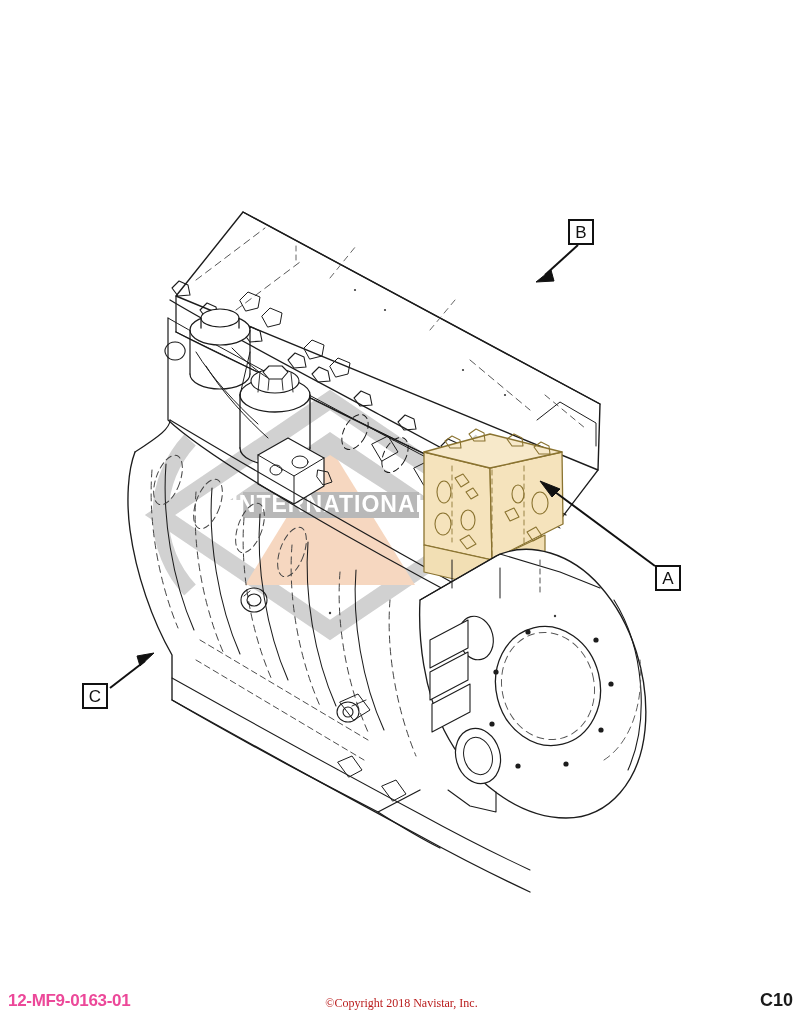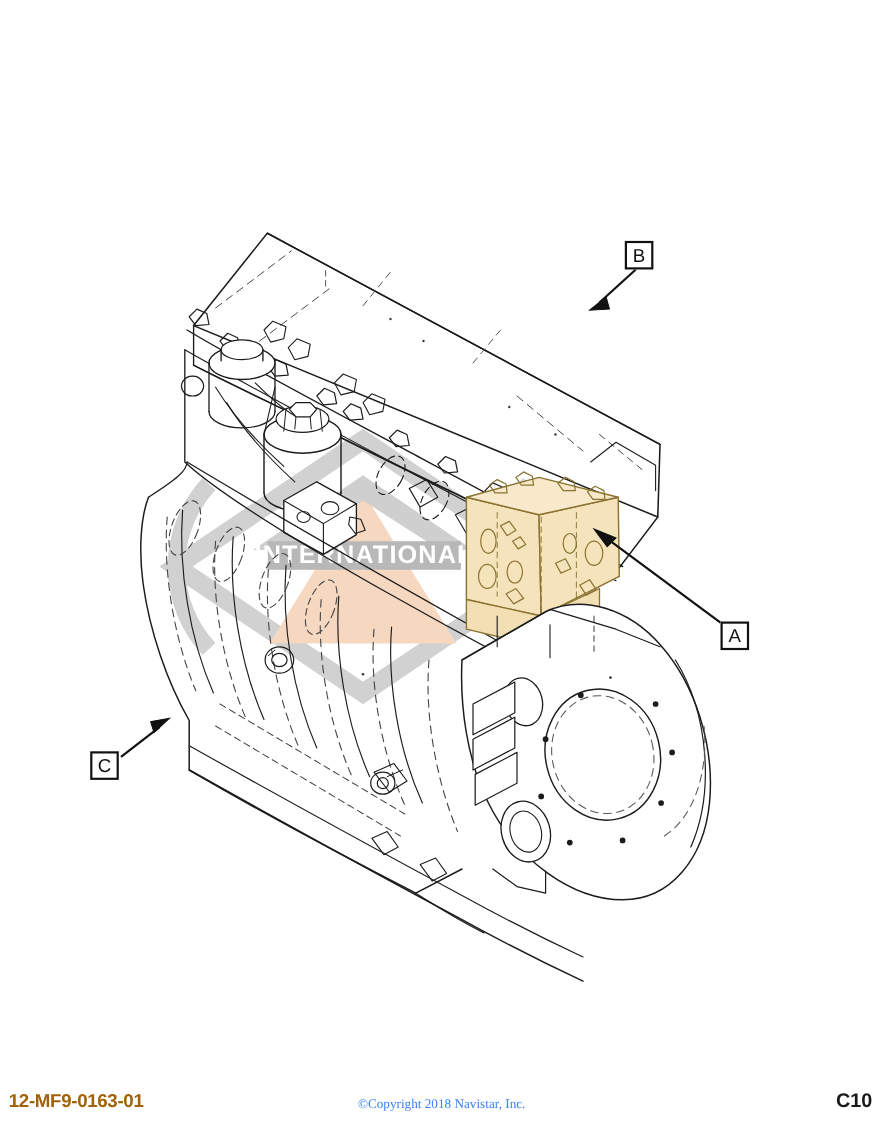--- a/index.html
+++ b/index.html
@@ -46,34 +46,34 @@
     width: 803px;
     height: 59px;
   }
   .footer-left {
     position: absolute;
     left: 8px;
     top: 26px;
     font-family: "Liberation Sans", sans-serif;
     font-size: 17px;
     font-weight: bold;
-    color: #a16207;
+    color: #ec4899;
     letter-spacing: -0.3px;
     white-space: nowrap;
   }
   .footer-center {
     position: absolute;
     left: 0;
     top: 31px;
     width: 803px;
     text-align: center;
     font-family: "Liberation Serif", serif;
     font-size: 12px;
     font-weight: normal;
-    color: #3b82f6;
+    color: #b91c1c;
     white-space: nowrap;
   }
   .footer-right {
     position: absolute;
     right: 10px;
     top: 25px;
     font-family: Liberation Sans, sans-serif;
     font-size: 18px;
     font-weight: bold;
     color: #1a1a1a;

